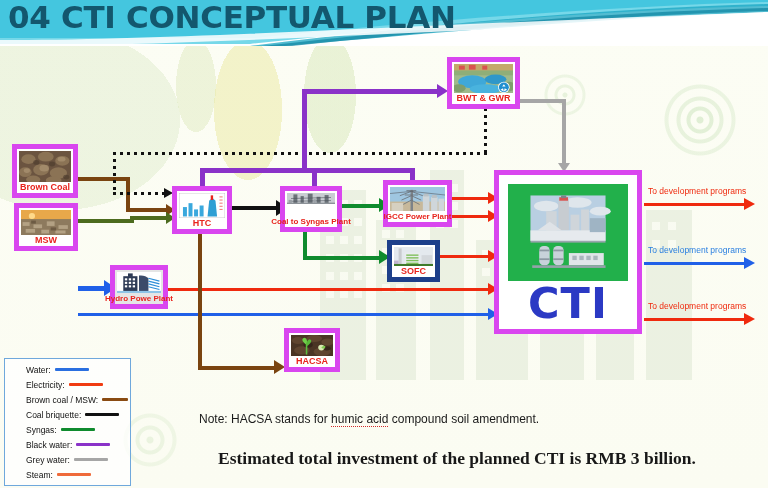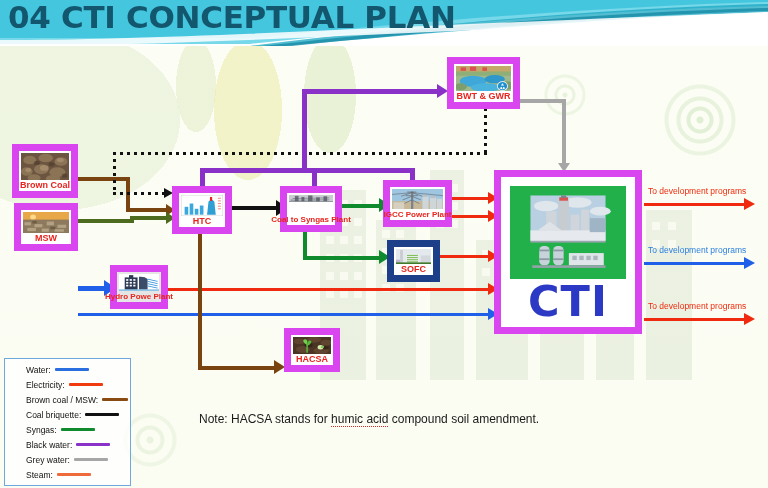--- a/index.html
+++ b/index.html
@@ -40,21 +40,21 @@
   #header-title{
     position:absolute;left:8px;top:-1px;
     font-size:31px;font-weight:bold;color:#13576e;
     letter-spacing:-.3px;white-space:nowrap;z-index:5;
     font-family:"DejaVu Sans", sans-serif;
   }
 
   
   .node{
     position:absolute;box-sizing:border-box;
-    border:7px solid #d946ef;background:#ffffff;
+    border:5px solid #d946ef;background:#ffffff;
     display:flex;flex-direction:column;align-items:center;justify-content:flex-start;
     padding:2px 2px 1px 2px;z-index:30;
   }
   .node .thumb{width:100%;flex:1 1 auto;border:0;display:block;}
   .node .caption{
     font-size:8px;font-weight:bold;color:#e8241d;line-height:9px;
     text-align:center;white-space:nowrap;padding-top:1px;
   }
   .node .caption.big{font-size:9px;}
 
@@ -545,14 +545,15 @@
     <div class="legend-row">
       <span class="legend-label">Steam:</span>
       <span class="legend-swatch" style="background:#ef6a3a;"></span>
     </div>
   </div>
 
   <div id="note">
     <span>Note: HACSA stands for </span><span class="spell">humic acid</span><span> compound  soil amendment.</span>
   </div>
 
+  <div id="investment">Estimated total investment of the planned CTI  is RMB 3 billion.</div>
 
 </div>
 
 </body></html>

